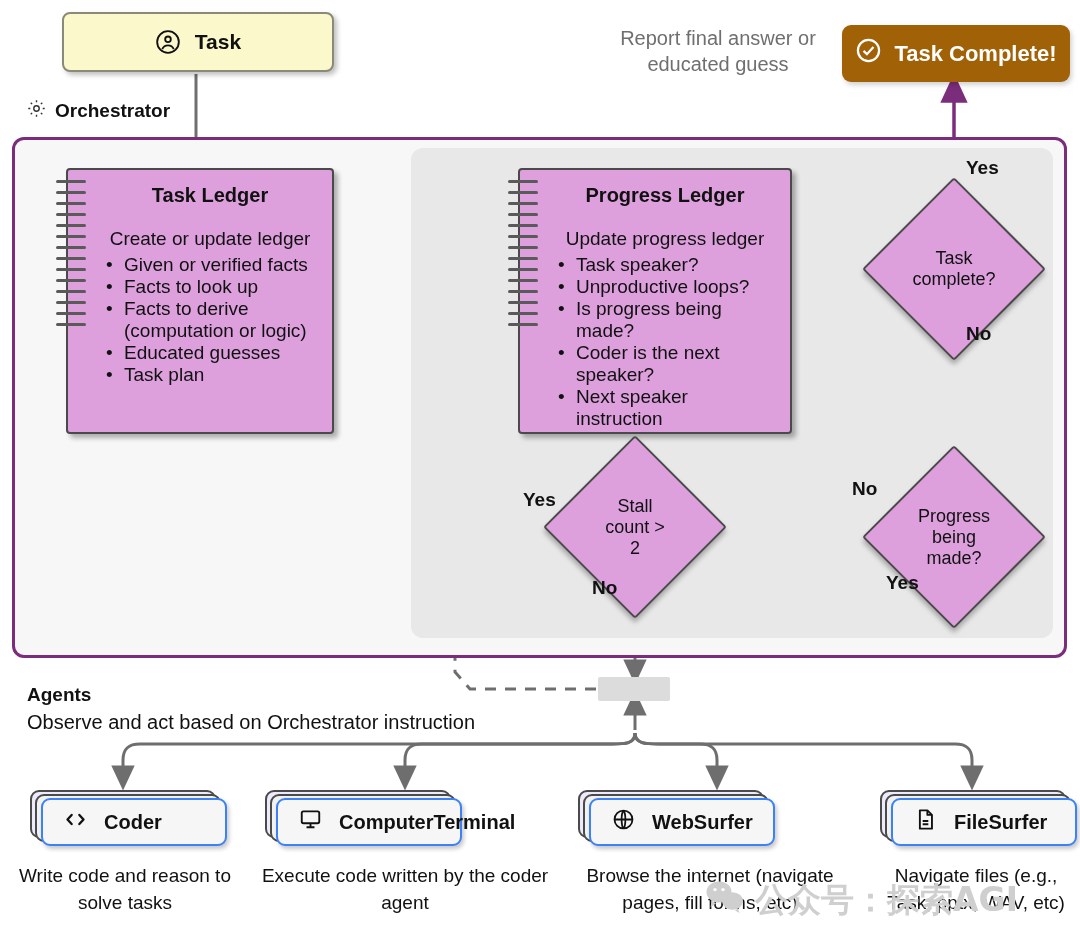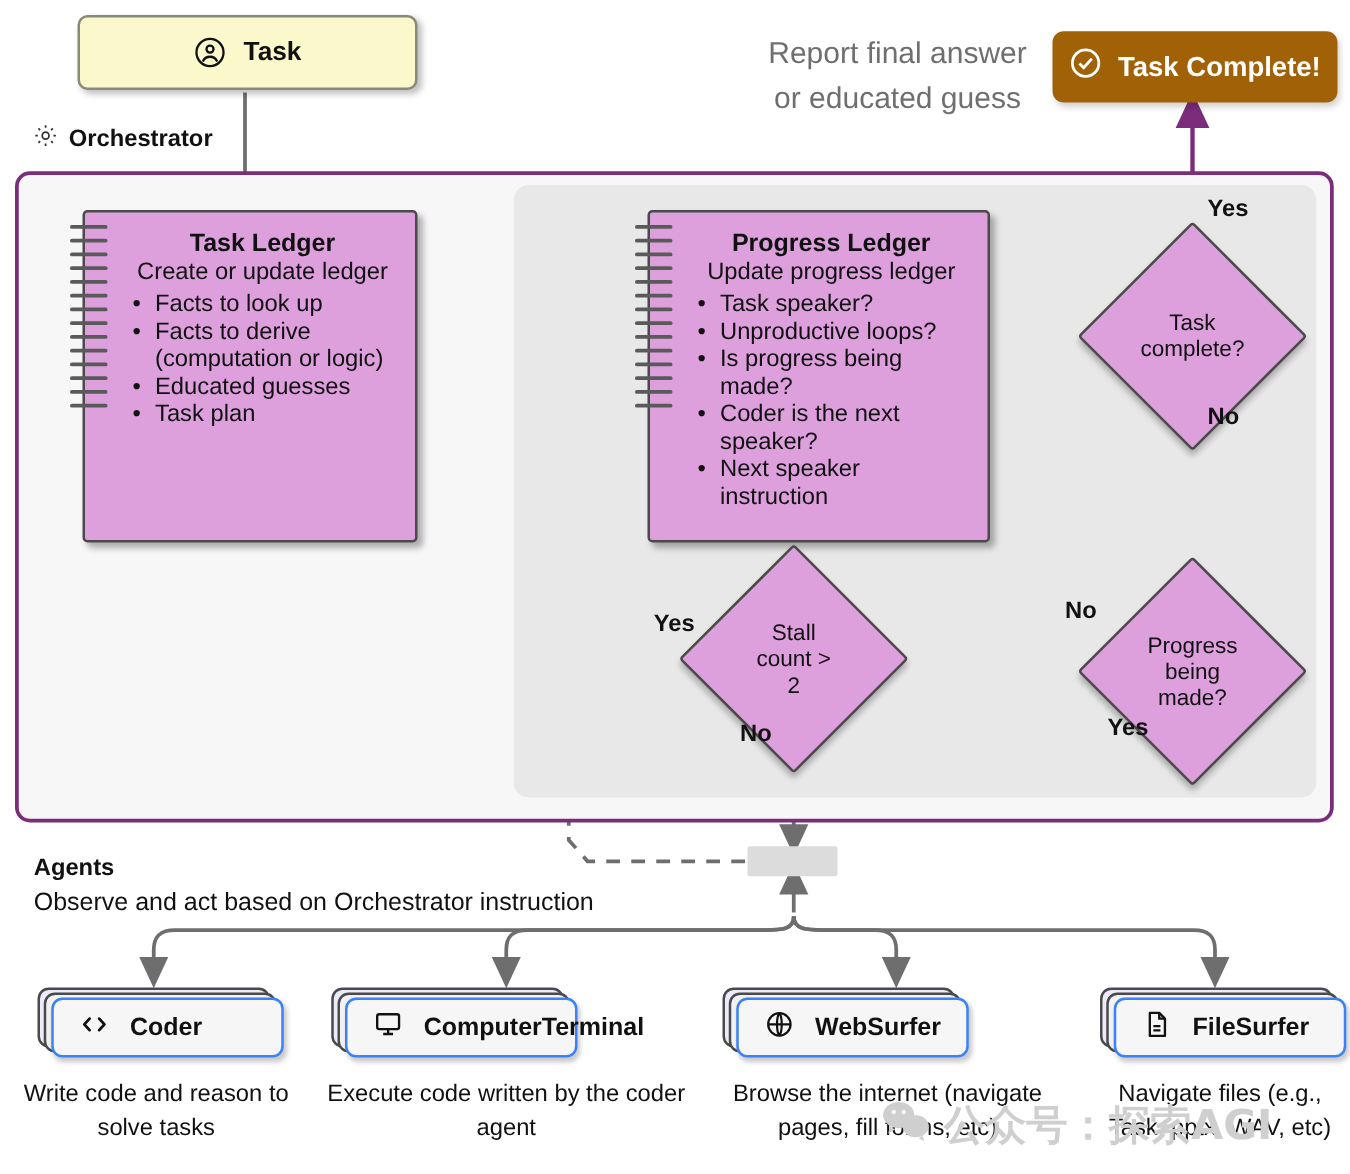--- a/index.html
+++ b/index.html
@@ -24,21 +24,21 @@
     background:#fbf8cc; border:2px solid #8a8a78; border-radius:8px;
     box-shadow:3px 3px 5px rgba(0,0,0,.25);
     display:flex; align-items:center; justify-content:center; gap:14px;
     font-size:21px; font-weight:bold;
   }
   #task-box svg { display:block; }
 
   
   #report-label {
     left:604px; top:25px; width:228px;
-    text-align:center; color:#6f6f6f; font-size:24px; line-height:36px;
+    text-align:center; color:#6f6f6f; font-size:20px; line-height:26px;
   }
   #complete-pill {
     left:842px; top:25px; width:228px; height:57px;
     background:#a16207; border-radius:9px;
     display:flex; align-items:center; justify-content:center; gap:12px;
     color:#fff; font-size:22px; font-weight:bold;
     box-shadow:2px 3px 5px rgba(0,0,0,.18);
   }
 
   
@@ -55,21 +55,21 @@
     left:411px; top:148px; width:642px; height:490px;
     background:#e8e8e8; border-radius:12px;
   }
 
   
   .ledger {
     background:#dda0dd; border:2px solid #4a4a4a; border-radius:4px;
     box-shadow:4px 4px 5px rgba(0,0,0,.3);
     padding:14px 14px 14px 34px;
   }
-  .ledger .lg-title { text-align:center; font-size:20px; font-weight:bold; margin-bottom:0; }
+  .ledger .lg-title { text-align:center; font-size:20px; font-weight:bold; margin-bottom:21px; }
   .ledger .lg-sub   { text-align:center; font-size:19px; margin-bottom:4px; }
   .ledger ul { margin:0; padding:0 0 0 20px; list-style:none; }
   .ledger li { font-size:19px; line-height:22px; position:relative; padding-left:2px; }
   .ledger li::before { content:"\2022"; position:absolute; left:-16px; top:0; }
   .ledger li.cont::before { content:""; }
   
   .spiral { position:absolute; left:-12px; top:10px; bottom:10px; width:30px; }
   .spiral i {
     display:block; height:3px; background:#5a5a5a; margin-bottom:8px;
     border-radius:2px; width:30px;
@@ -255,20 +255,21 @@
         <i></i>
         <i></i>
         <i></i>
         <i></i>
         <i></i>
         <i></i>
     </div>
     <div class="lg-title">Task Ledger</div>
     <div class="lg-sub">Create or update ledger</div>
     <ul>
+      <li>Given or verified facts</li>
       <li>Facts to look up</li>
       <li>Facts to derive</li>
       <li class="cont">(computation or logic)</li>
       <li>Educated guesses</li>
       <li>Task plan</li>
     </ul>
   </div>
 
   <div class="abs ledger" id="progress-ledger">
     <div class="spiral">

